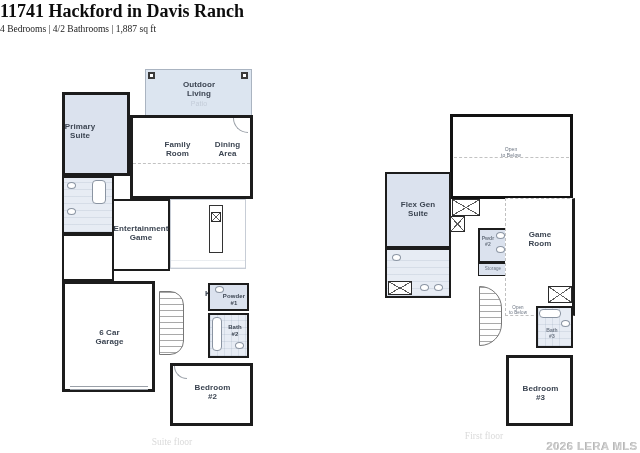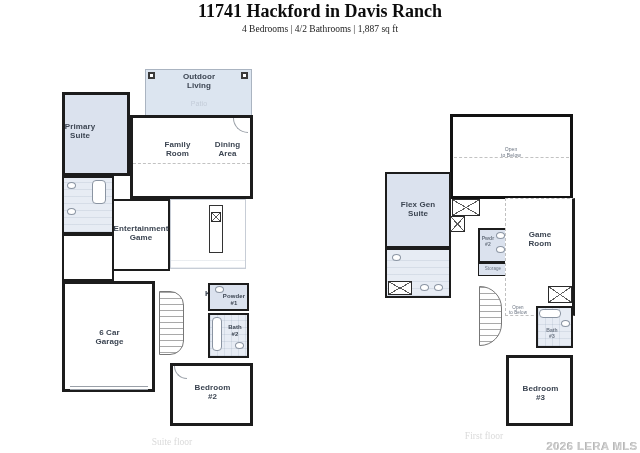--- a/index.html
+++ b/index.html
@@ -1,21 +1,21 @@
 <!DOCTYPE html>
 <html><head>
 <meta charset="utf-8">
 <style>
   html,body{margin:0;padding:0;background:#fff;}
   body{width:640px;height:453px;overflow:hidden;position:relative;
        font-family:"Liberation Sans",sans-serif;}
   #stage{position:absolute;inset:0;width:640px;height:453px;}
 
   
-  .hdr{position:absolute;left:0;top:2px;width:640px;text-align:center;}
+  .hdr{position:absolute;left:0;top:2px;width:640px;}
   .title{font-family:"Liberation Serif",serif;font-weight:700;font-size:18px;color:#0c0c0c;line-height:1.1;}
   .subtitle{font-family:"Liberation Serif",serif;font-size:9.5px;color:#222;margin-top:2px;}
 
   
   .room{position:absolute;box-sizing:border-box;background:#fff;}
   .wall3{border:3px solid #1c1c1c;}
   .wall25{border:2.5px solid #1c1c1c;}
   .wall2{border:2px solid #1c1c1c;}
   .thin{border:1px solid #aab4c1;}
   .hl{background:#dbe2ee;}
@@ -53,21 +53,21 @@
   <div class="hdr">
     <div class="title">11741 Hackford in Davis Ranch</div>
     <div class="subtitle">4 Bedrooms | 4/2 Bathrooms | 1,887 sq ft</div>
   </div>
 
   <div>
 
     <div class="room thin hl2" style="left:145px;top:69px;width:107px;height:48px;background:#dce5f0;"></div>
     <div class="post" style="left:148px;top:72px;"></div>
     <div class="post" style="left:241px;top:72px;"></div>
-    <div class="lbl" style="left:160px;top:72px;width:78px;">Outdoor
+    <div class="lbl" style="left:160px;top:80px;width:78px;">Outdoor
 Living</div>
     <div class="lbl faint" style="left:160px;top:100px;width:78px;">Patio</div>
 
     <div class="room wall3 hl" style="left:62px;top:92px;width:68px;height:84px;"></div>
     <div class="lbl" style="left:48px;top:122px;width:64px;">Primary
 Suite</div>
 
     <div class="room wall2 hl2 grid" style="left:62px;top:176px;width:52px;height:58px;"></div>
     <div class="tub" style="left:92px;top:180px;width:14px;height:24px;"></div>
     <div class="oval" style="left:67px;top:182px;width:9px;height:7px;"></div>

